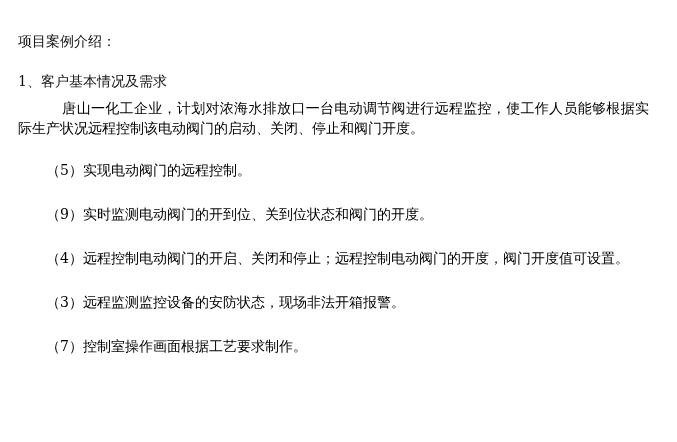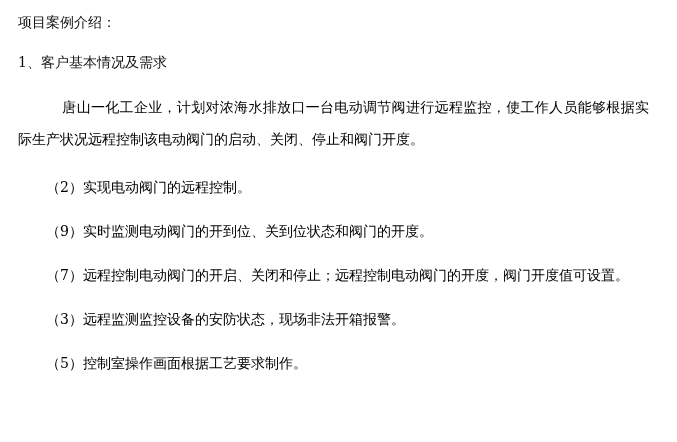--- a/index.html
+++ b/index.html
@@ -12,39 +12,39 @@
     height: 442px;
     overflow: hidden;
     font-family: "DejaVu Serif", "Liberation Serif", serif;
     color: #000000;
   }
   .page {
     position: relative;
     width: 677px;
     height: 442px;
     box-sizing: border-box;
-    padding: 12px 28px 0 18px;
+    padding: 31px 28px 0 18px;
   }
   .doc-line {
     font-size: 14px;
     line-height: 17px;
     color: #111111;
     white-space: pre-wrap;
   }
   
   .block {
     margin: 0 0 21px 0;
   }
   .block.tight {
-    margin-bottom: 20px;
+    margin-bottom: 8px;
   }
   .para {
     margin: 0 0 20px 0;
     font-size: 14px;
-    line-height: 32px;
+    line-height: 20px;
     text-align: justify;
     text-justify: inter-ideograph;
   }
   .para .indent2 {
     display: inline-block;
     width: 44px;
   }
   .list-item {
     margin: 0 0 20px 0;
     font-size: 14px;
@@ -69,23 +69,23 @@
   <div class="block">
     <span class="doc-line">项目案例介绍：</span>
   </div>
 
   <div class="block tight">
     <span class="doc-line">1、客户基本情况及需求</span>
   </div>
 
   <p class="para"><span class="indent2 no-select"></span><span>唐山一化工企业，计划对浓海水排放口一台电动调节阀进行远程监控，使工作人员能够根据实际生产状况远程控制该电动阀门的启动、关闭、停止和阀门开度。</span></p>
 
-  <p class="list-item"><span class="indent1 no-select"></span><span>（2）实现电动阀门的远程控制。</span></p>
+  <p class="list-item"><span class="indent1 no-select"></span><span>（5）实现电动阀门的远程控制。</span></p>
 
   <p class="list-item"><span class="indent1 no-select"></span><span>（9）实时监测电动阀门的开到位、关到位状态和阀门的开度。</span></p>
 
-  <p class="list-item"><span class="indent1 no-select"></span><span>（7）远程控制电动阀门的开启、关闭和停止；远程控制电动阀门的开度，阀门开度值可设置。</span></p>
+  <p class="list-item"><span class="indent1 no-select"></span><span>（4）远程控制电动阀门的开启、关闭和停止；远程控制电动阀门的开度，阀门开度值可设置。</span></p>
 
   <p class="list-item"><span class="indent1 no-select"></span><span>（3）远程监测监控设备的安防状态，现场非法开箱报警。</span></p>
 
-  <p class="list-item"><span class="indent1 no-select"></span><span>（5）控制室操作画面根据工艺要求制作。</span></p>
+  <p class="list-item"><span class="indent1 no-select"></span><span>（7）控制室操作画面根据工艺要求制作。</span></p>
 
 </div>
 
 </body></html>

